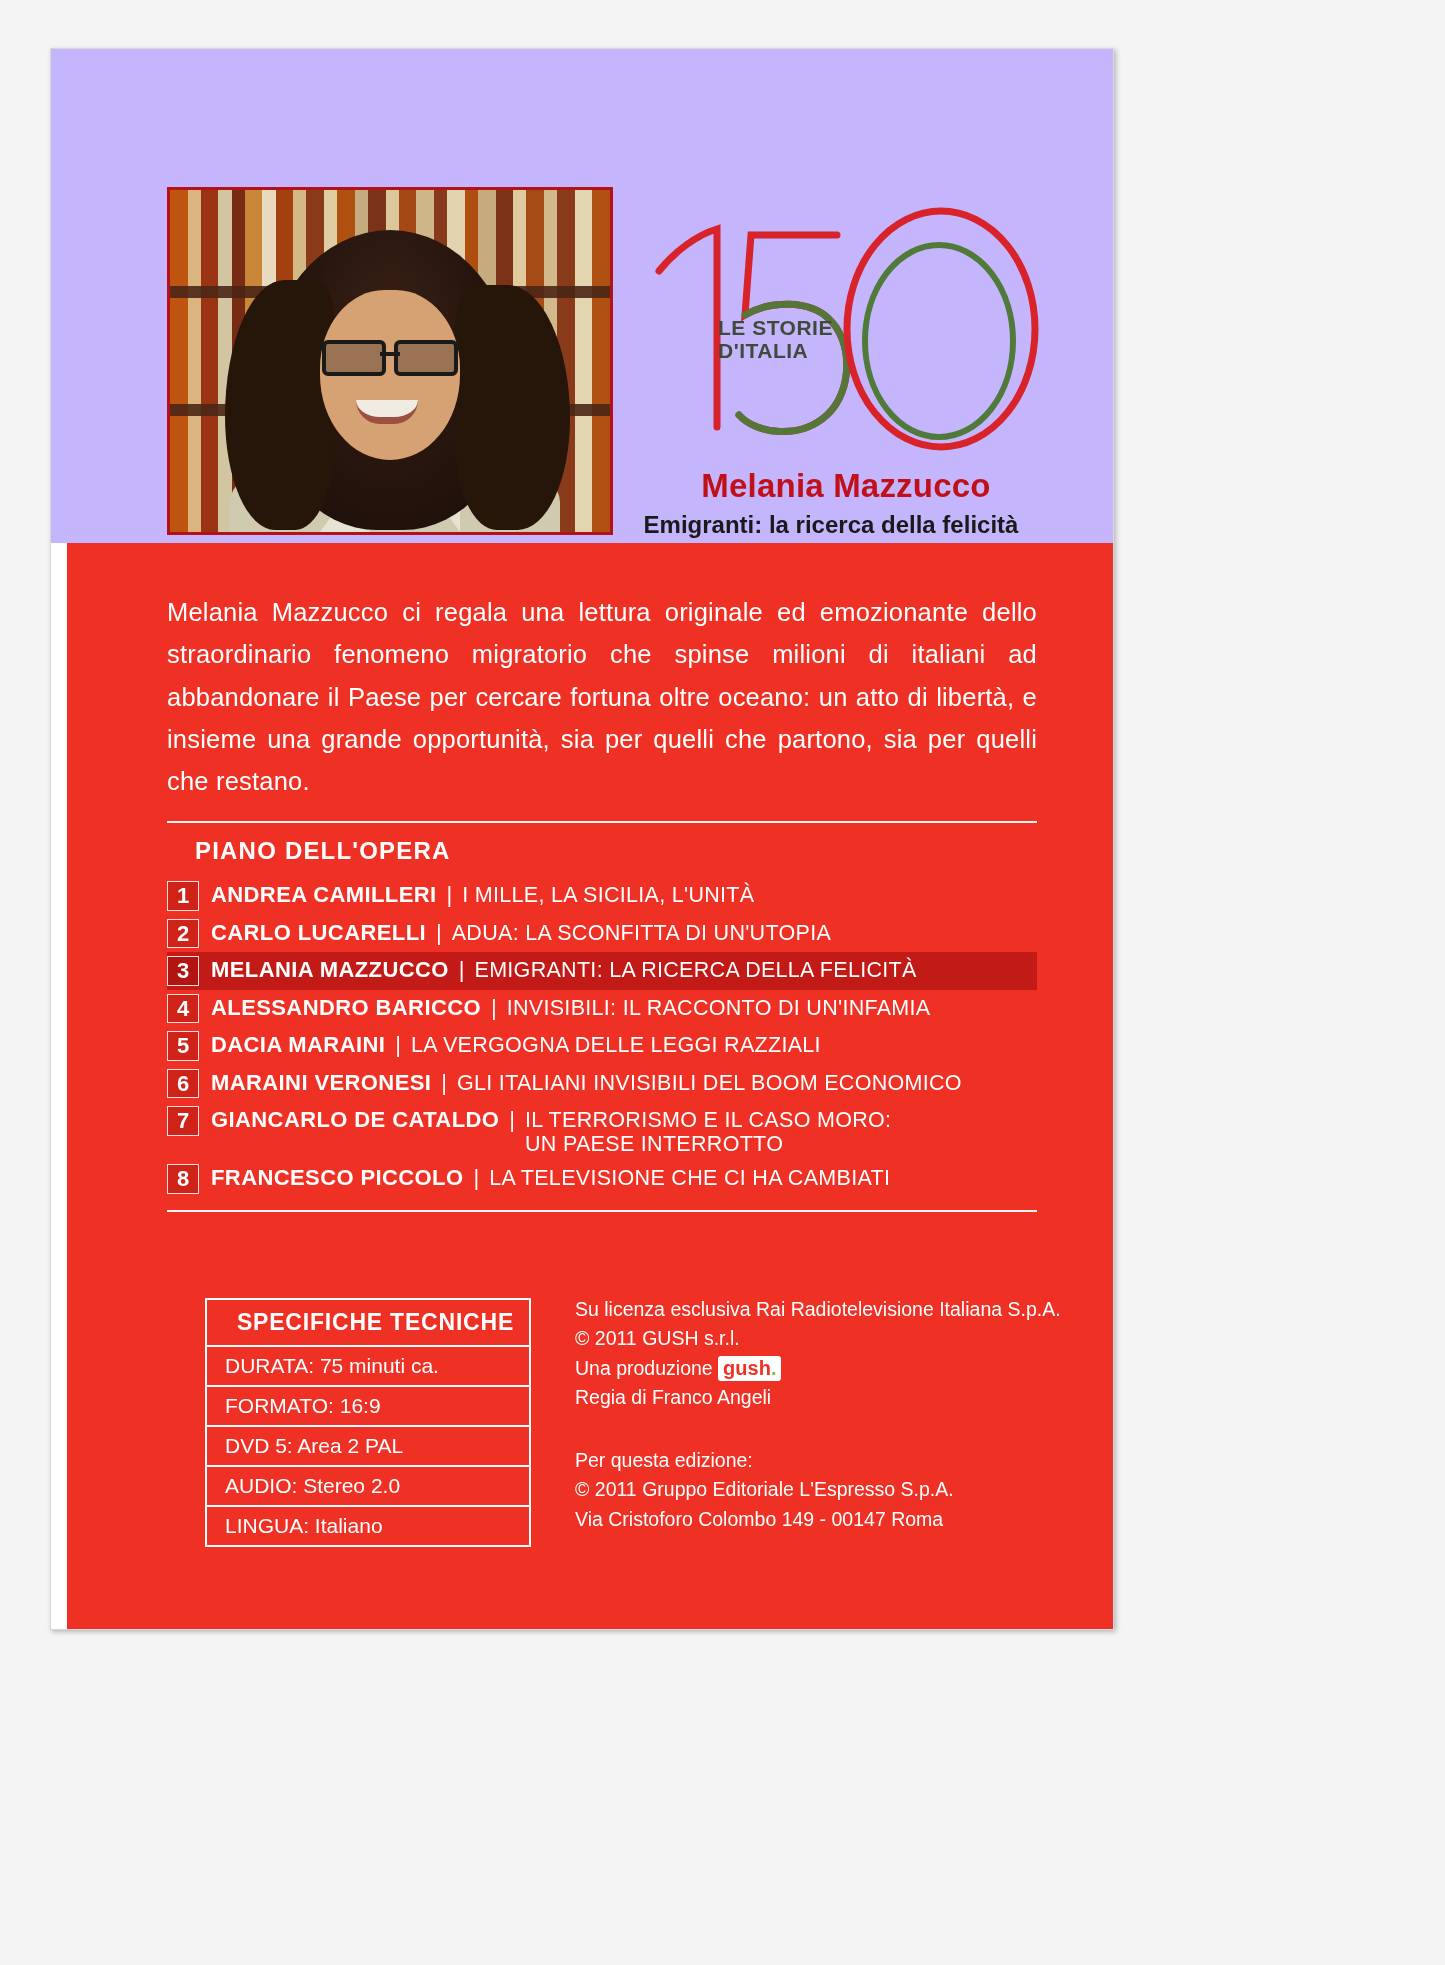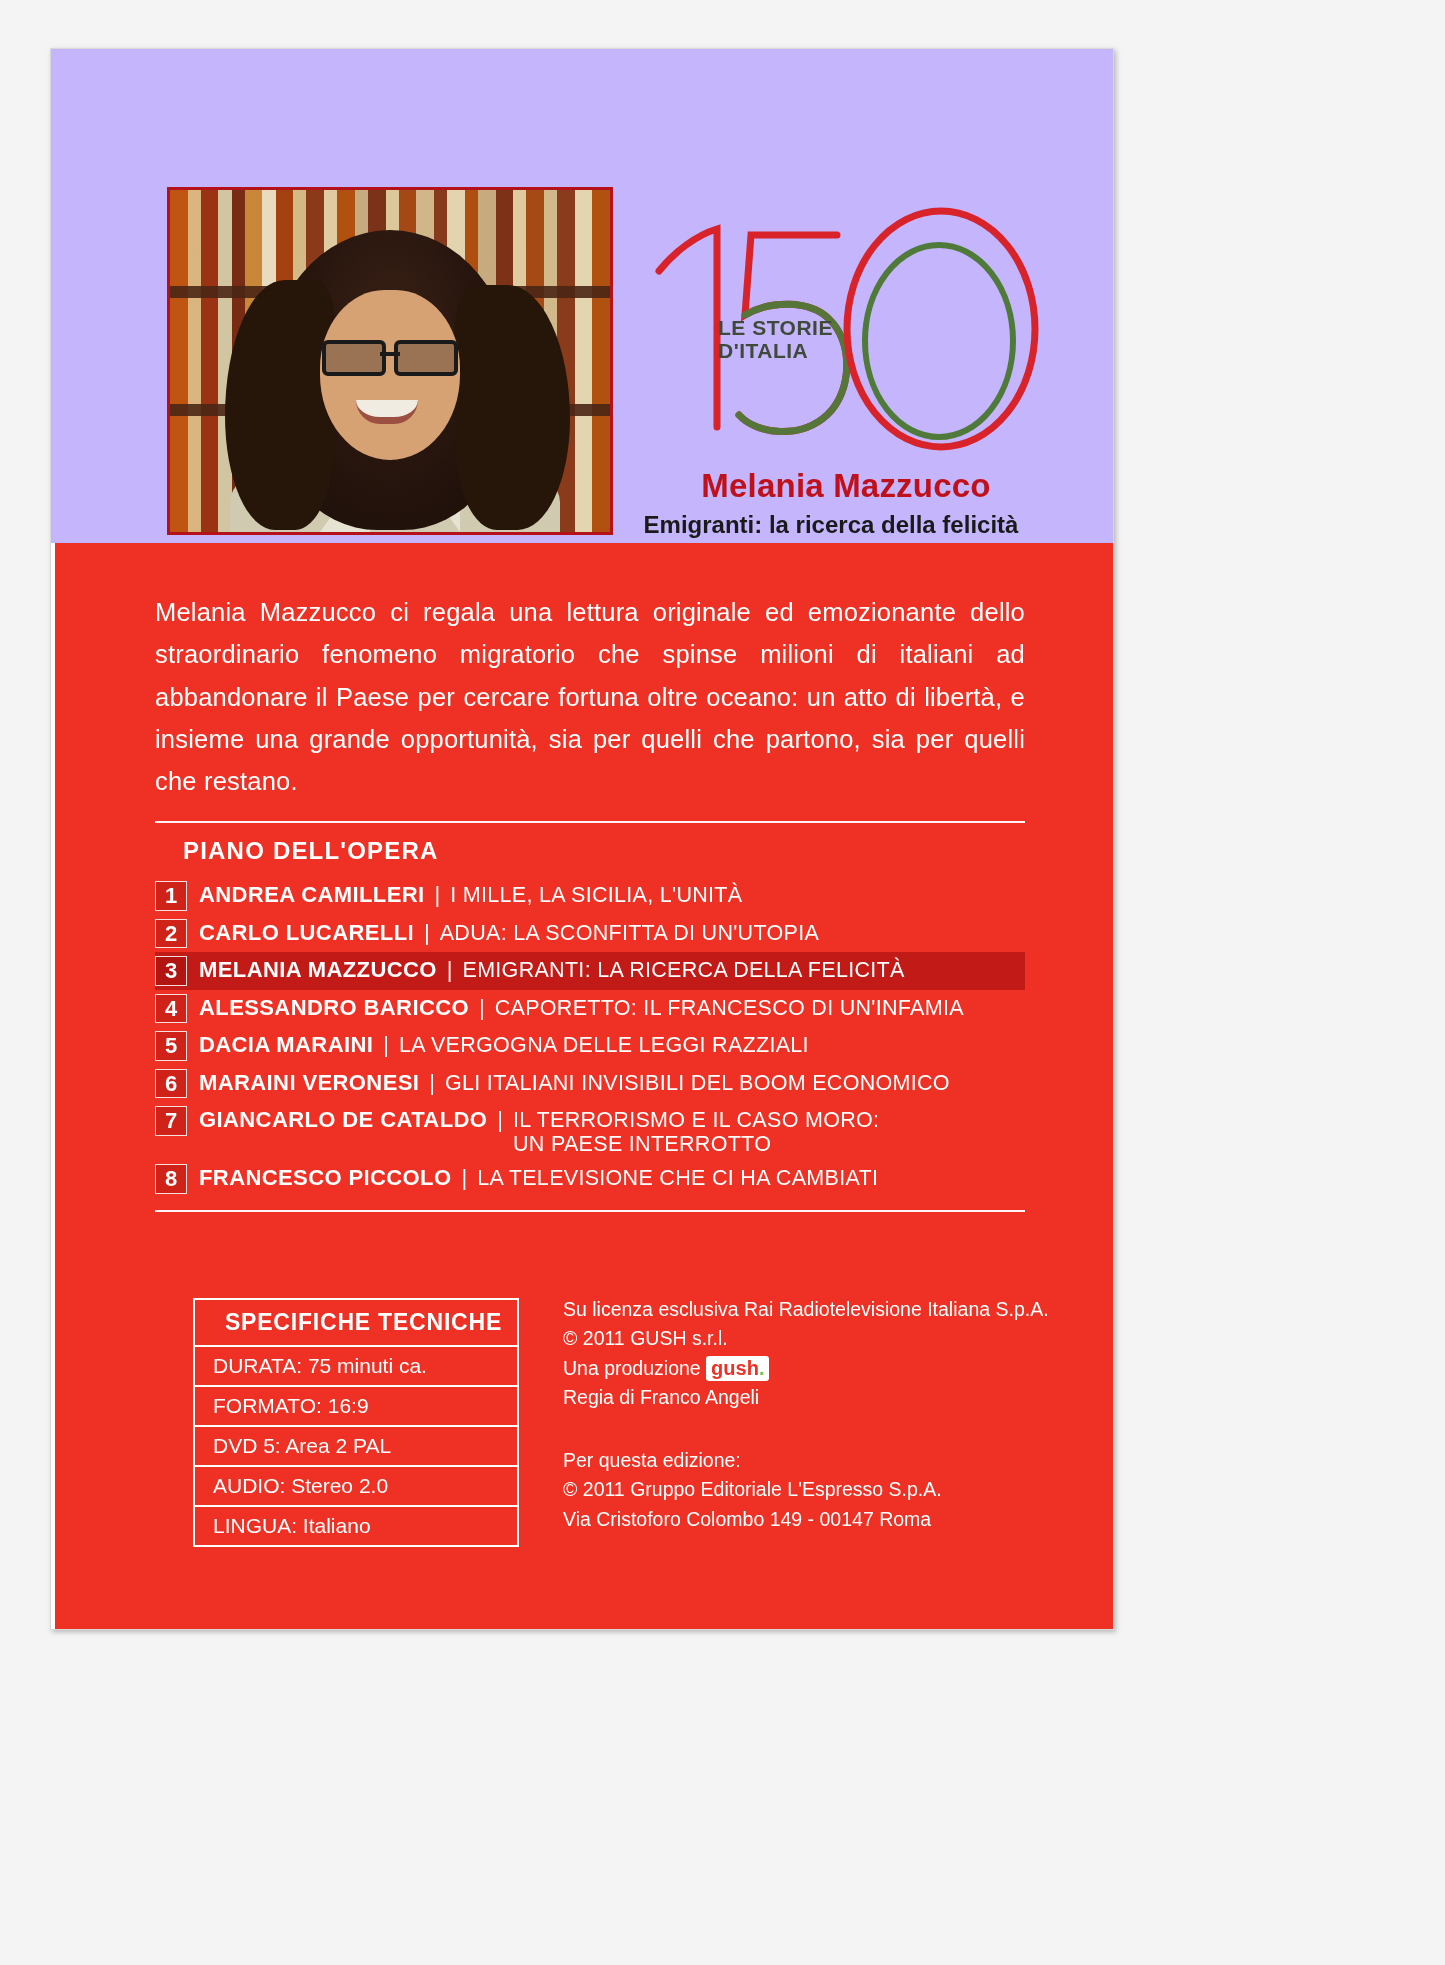--- a/index.html
+++ b/index.html
@@ -208,21 +208,21 @@
     width: 500px;
     text-align: center;
     color: #1a1a1a;
     font-size: 24px;
     font-weight: bold;
   }
 
   
   #red-body {
     position: absolute;
-    left: 4px;
+    left: 16px;
     top: 494px;
     width: 100%;
     bottom: 0;
     background: #ee3124;
     color: #ffffff;
   }
 
   #blurb {
     position: absolute;
     left: 100px;
@@ -425,21 +425,21 @@
             <div class="plan-row highlight">
               <div class="plan-num">3</div>
               <div class="plan-author">MELANIA MAZZUCCO</div>
               <div class="plan-sep">|</div>
               <div class="plan-work" style="white-space: pre-line;">EMIGRANTI: LA RICERCA DELLA FELICITÀ</div>
             </div>
             <div class="plan-row">
               <div class="plan-num">4</div>
               <div class="plan-author">ALESSANDRO BARICCO</div>
               <div class="plan-sep">|</div>
-              <div class="plan-work" style="white-space: pre-line;">CAPORETTO: IL FRANCESCO DI UN'INFAMIA</div>
+              <div class="plan-work" style="white-space: pre-line;">INVISIBILI: IL RACCONTO DI UN'INFAMIA</div>
             </div>
             <div class="plan-row">
               <div class="plan-num">5</div>
               <div class="plan-author">DACIA MARAINI</div>
               <div class="plan-sep">|</div>
               <div class="plan-work" style="white-space: pre-line;">LA VERGOGNA DELLE LEGGI RAZZIALI</div>
             </div>
             <div class="plan-row">
               <div class="plan-num">6</div>
               <div class="plan-author">MARAINI VERONESI</div>

